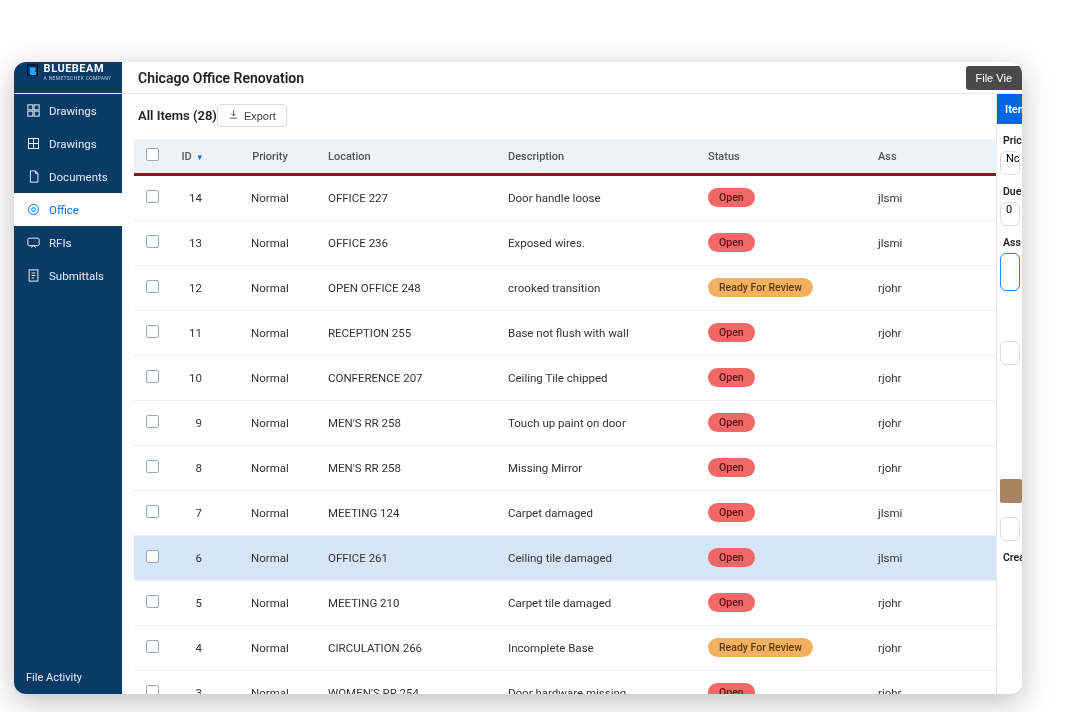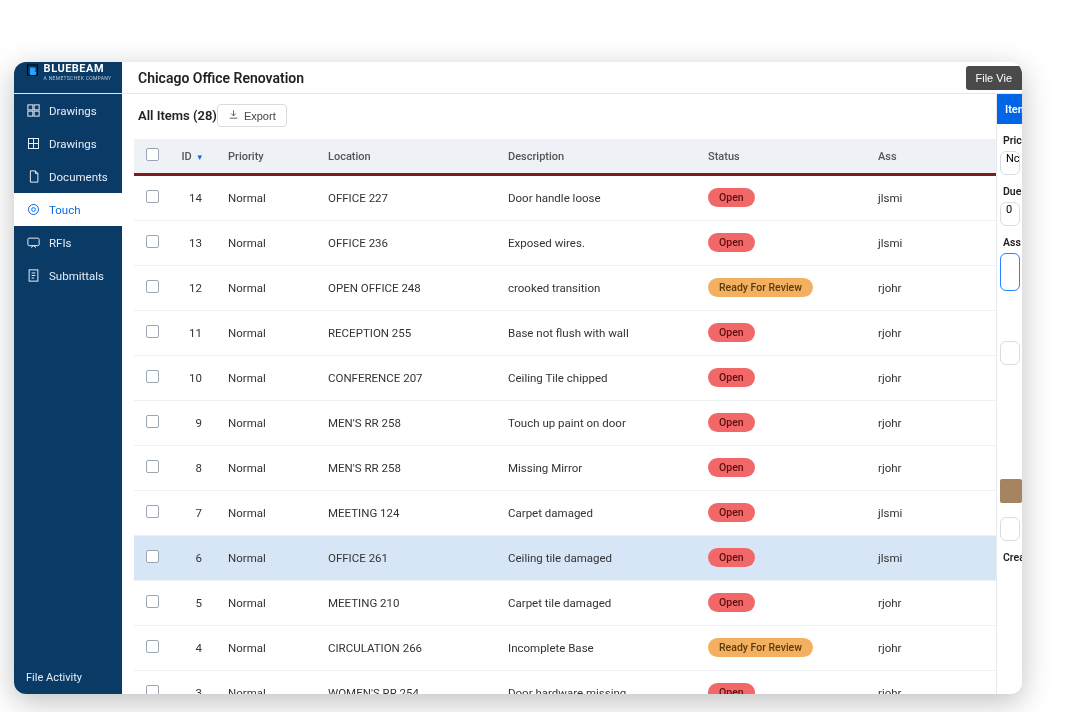--- a/index.html
+++ b/index.html
@@ -168,21 +168,21 @@
     color: #333;
     padding: 12px 8px 13px 8px;
     border-bottom: 1px solid #eef1f4;
     white-space: nowrap;
     overflow: hidden;
     text-overflow: ellipsis;
   }
   tbody tr.selected { background: #d6e6f6; }
   .col-check { width: 36px; text-align: center; }
   .col-id { width: 50px; text-align: right; padding-right: 18px;}
-  .col-priority { width: 100px; }
+  .col-priority { width: 100px; text-align: center; }
   .col-location { width: 180px; }
   .col-desc { width: 200px; margin-left: 29px; }
   .col-status { width: 170px; }
   .col-assignee { width: auto; }
   .checkbox {
     width: 13px; height: 13px;
     border: 1.5px solid #9aa7b3;
     border-radius: 2px;
     display: inline-block;
     background: #fff;
@@ -307,21 +307,21 @@
             </span>
             <span>Documents</span>
           </div>
           <div class="nav-item active-white">
             <span class="nav-icon">
               <svg viewBox="0 0 24 24" width="15" height="15">
                 <circle cx="12" cy="12" r="8"></circle>
                 <circle cx="12" cy="12" r="3"></circle>
               </svg>
             </span>
-            <span>Touch</span>
+            <span>Office</span>
           </div>
           <div class="nav-item">
             <span class="nav-icon">
               <svg viewBox="0 0 24 24" width="15" height="15">
                 <rect x="3" y="5" width="18" height="12" rx="2"></rect>
                 <path d="M8 20l4-3 4 3"></path>
               </svg>
             </span>
             <span>RFIs</span>
           </div>

